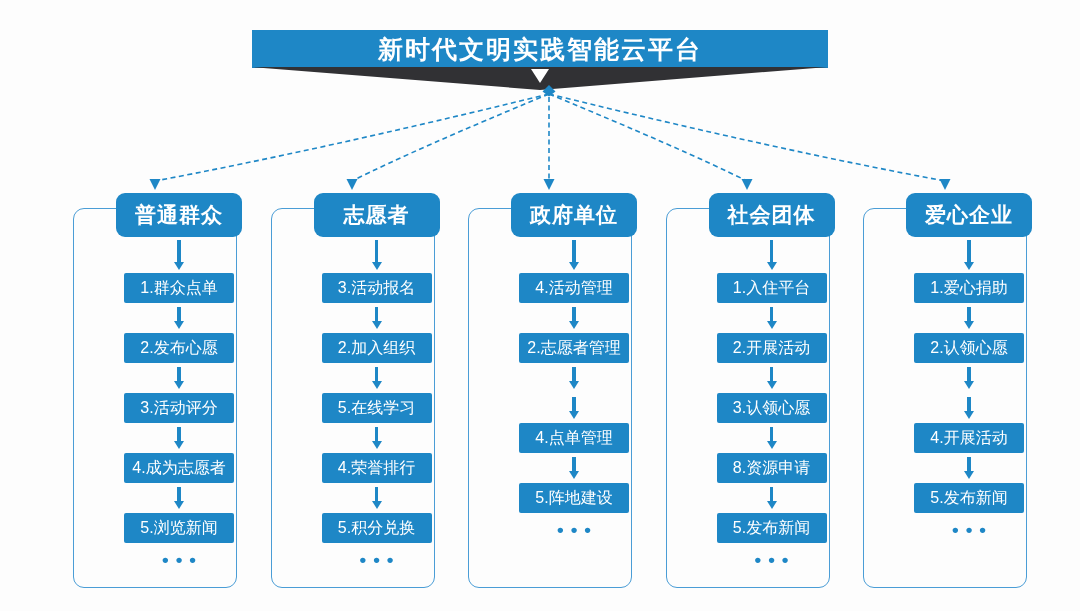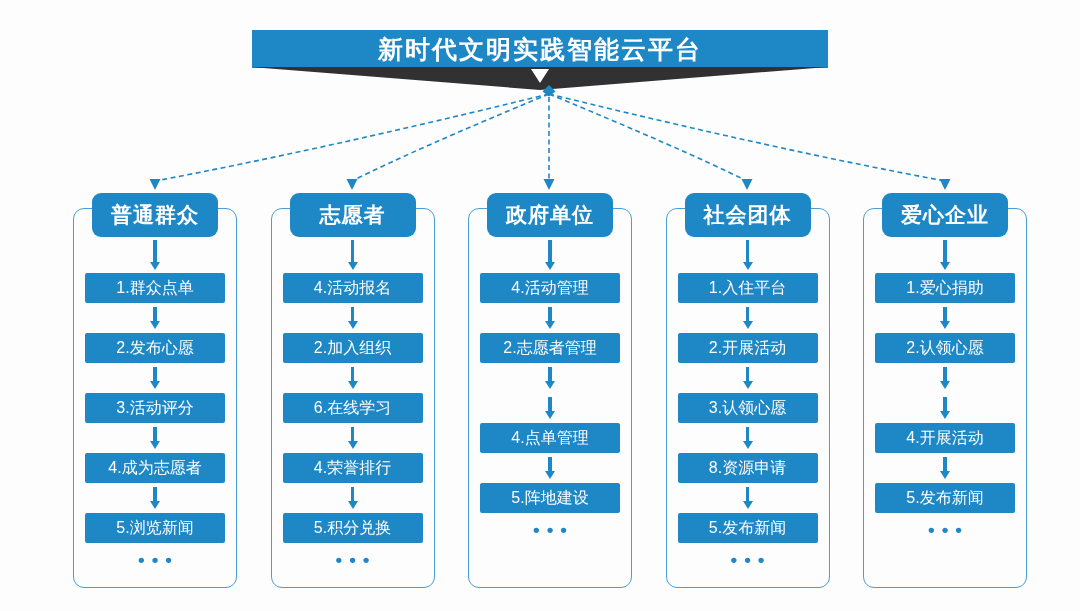--- a/index.html
+++ b/index.html
@@ -28,28 +28,28 @@
   .ribbon-arrow{fill:#ffffff;}
   .hub{fill:var(--primary);}
   .dashed-curve{fill:none;stroke:var(--primary);stroke-width:1.6;stroke-dasharray:5 3.5;}
   .curve-arrowhead{fill:var(--primary);}
   
   .column{position:absolute;top:193px;width:164px;height:395px;}
   .col-outline{
     position:absolute;left:0;right:0;top:15px;bottom:0;
     border:1.5px solid var(--outline);border-radius:11px;background:transparent;
   }
-  .col-body{position:absolute;left:0;top:0;width:100%;display:flex;flex-direction:column;align-items:center;}
+  .col-body{position:absolute;left:0;top:0;width:100%;display:flex;flex-direction:column;align-items:center;padding-left:24px;}
   .col-header{
     width:126px;height:44px;background:var(--primary);border-radius:9px;
     color:#fff;font-size:21px;font-weight:bold;letter-spacing:1px;
     display:flex;align-items:center;justify-content:center;position:relative;z-index:2;
   }
   .item{
-    width:140px;height:30px;background:var(--primary);border-radius:2px;
+    width:110px;height:30px;background:var(--primary);border-radius:2px;
     color:#fff;font-size:16px;display:flex;align-items:center;justify-content:center;
     white-space:nowrap;
   }
   .arrow{display:flex;flex-direction:column;align-items:center;height:30px;padding:4px 0;box-sizing:border-box;}
   .arrow.tall{height:36px;padding:3px 0;}
   .arrow-shaft{width:3.5px;flex:1;background:var(--primary);}
   .arrow-head{
     width:0;height:0;border-left:5.5px solid transparent;border-right:5.5px solid transparent;
     border-top:8px solid var(--primary);
   }
@@ -119,31 +119,31 @@
         </div>
   </div>
       <div class="column" style="left: 270.5px;">
     <div class="col-outline"></div>
     <div class="col-body">
       <div class="col-header">志愿者</div>
     <div class="arrow tall">
             <div class="arrow-shaft"></div>
             <div class="arrow-head"></div>
           </div>
-          <div class="item">4.活动报名</div>
+          <div class="item">3.活动报名</div>
           <div class="arrow">
             <div class="arrow-shaft"></div>
             <div class="arrow-head"></div>
           </div>
           <div class="item">2.加入组织</div>
           <div class="arrow">
             <div class="arrow-shaft"></div>
             <div class="arrow-head"></div>
           </div>
-          <div class="item">6.在线学习</div>
+          <div class="item">5.在线学习</div>
           <div class="arrow">
             <div class="arrow-shaft"></div>
             <div class="arrow-head"></div>
           </div>
           <div class="item">4.荣誉排行</div>
           <div class="arrow">
             <div class="arrow-shaft"></div>
             <div class="arrow-head"></div>
           </div>
           <div class="item">5.积分兑换</div>

